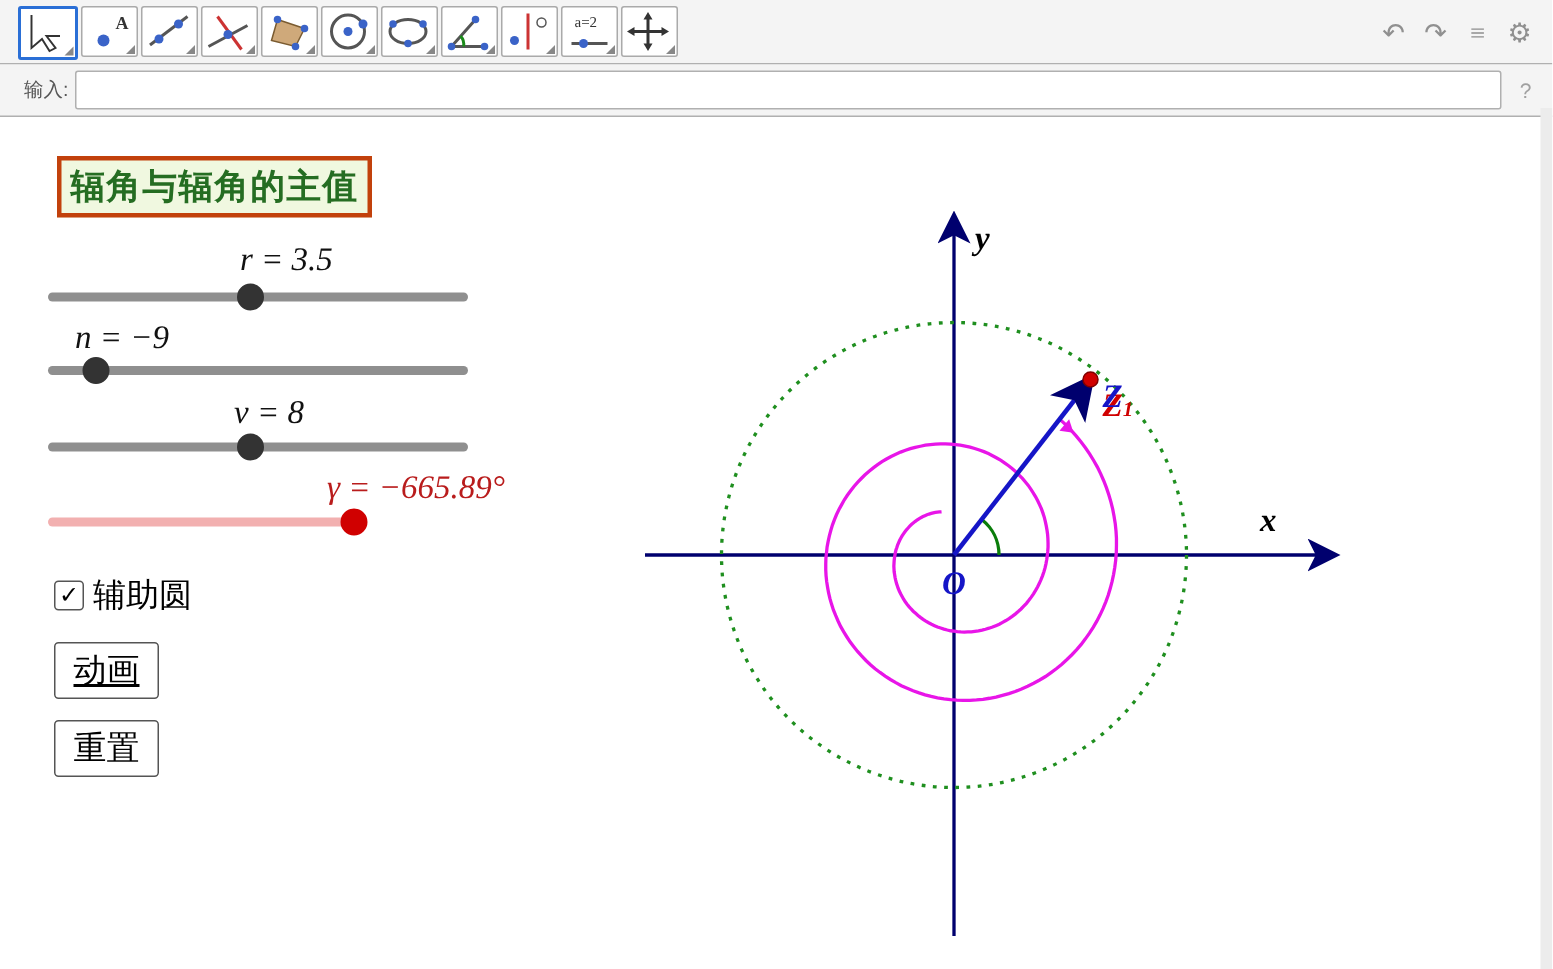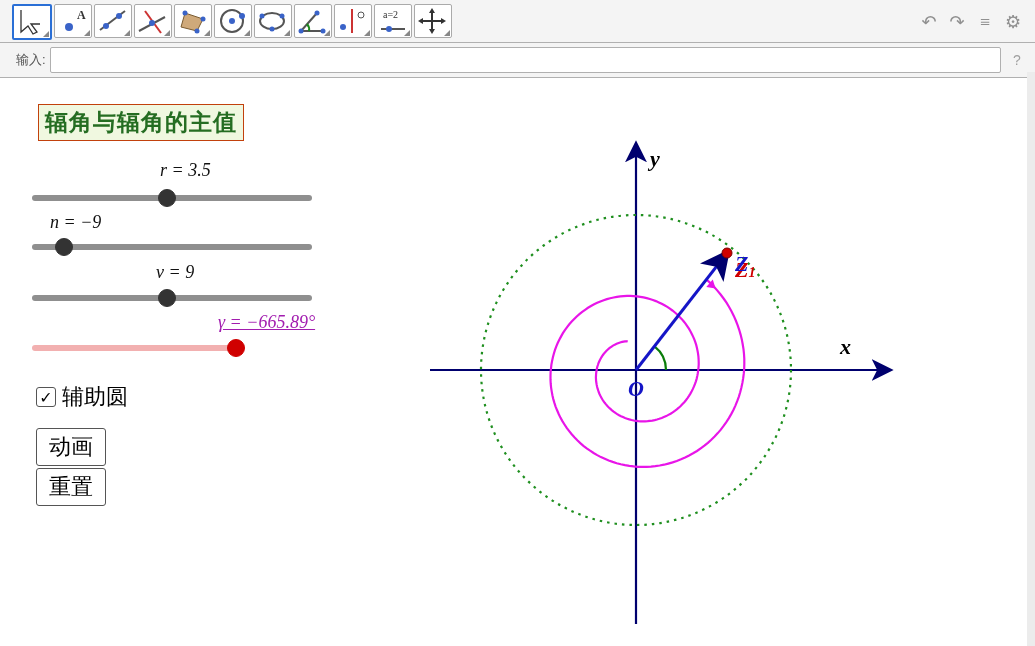--- a/index.html
+++ b/index.html
@@ -82,32 +82,32 @@
   }
   .scroll-rail {
     position: absolute; top: 72px; right: 0; width: 8px; bottom: 0;
     background: #ececec;
   }
   
   .title {
     position: absolute;
     top: 104px; left: 38px;
     background: #f0f8e0;
-    border: 1px solid #c2410c;
+    border: 3px solid #c2410c;
     padding: 2px 6px;
     color: #256d22;
     font-size: 23px;
     font-family: "KaiTi","STKaiti","SimSun",serif;
     font-weight: 700;
     letter-spacing: 1px;
   }
   .slider-label {
-    font-style: italic; font-size: 18px; color:#111;
-  }
-  .slider-label.red { color: #a21caf; text-decoration: underline; }
+    font-style: italic; font-size: 22px; color:#111;
+  }
+  .slider-label.red { color: #b91c1c; }
   .slider-track {
     position: relative;
     height: 6px;
     background: #8f8f8f;
     border-radius: 3px;
   }
   .slider-track.red { background: #f2b0b0; }
   .slider-knob {
     position: absolute;
     top: -6px;
@@ -279,40 +279,40 @@
 
   <div id="sliders-host">
       <div class="slider-label" style="position: absolute; left: 160px; top: 160px;">r = 3.5</div>
       <div class="slider-track" style="position: absolute; left: 32px; top: 195px; width: 280px;">
         <div class="slider-knob" style="left: calc(48% - 8px);"></div>
       </div>
       <div class="slider-label" style="position: absolute; left: 50px; top: 212px;">n = −9</div>
       <div class="slider-track" style="position: absolute; left: 32px; top: 244px; width: 280px;">
         <div class="slider-knob" style="left: calc(11% - 8px);"></div>
       </div>
-      <div class="slider-label" style="position: absolute; left: 156px; top: 262px;">v = 9</div>
+      <div class="slider-label" style="position: absolute; left: 156px; top: 262px;">v = 8</div>
       <div class="slider-track" style="position: absolute; left: 32px; top: 295px; width: 280px;">
         <div class="slider-knob" style="left: calc(48% - 8px);"></div>
       </div>
       <div class="slider-label red" style="position: absolute; left: 218px; top: 312px;">γ = −665.89°</div>
       <div class="slider-track red" style="position: absolute; left: 32px; top: 345px; width: 205px;">
         <div class="slider-knob red" style="left: calc(99% - 8px);"></div>
       </div>
     </div>
 
   <div id="checkbox-host">
       <div class="checkbox-row" style="top: 382px;">
         <div class="cb">✓</div>
         <span>辅助圆</span>
       </div>
     </div>
 
   <div id="buttons-host">
-      <div class="action-btn" style="top: 428px;">动画</div>
-      <div class="action-btn" style="top: 468px;">重置</div>
+      <div class="action-btn" style="top: 428px; text-decoration: underline;">动画</div>
+      <div class="action-btn" style="top: 480px;">重置</div>
     </div>
 
   <div class="graph">
     <svg id="graph-svg" width="500" height="520" viewBox="0 0 500 520">
         <defs>
           <marker id="ah" viewBox="0 0 12 12" refX="10" refY="6" markerWidth="10" markerHeight="10" orient="auto">
             <path d="M0,0 L12,6 L0,12 L3,6 Z" fill="#00006e"></path>
           </marker>
         </defs>
         <line x1="-40" y1="266" x2="460" y2="266" stroke="#00006e" stroke-width="2.2" marker-end="url(#ah)"></line>

